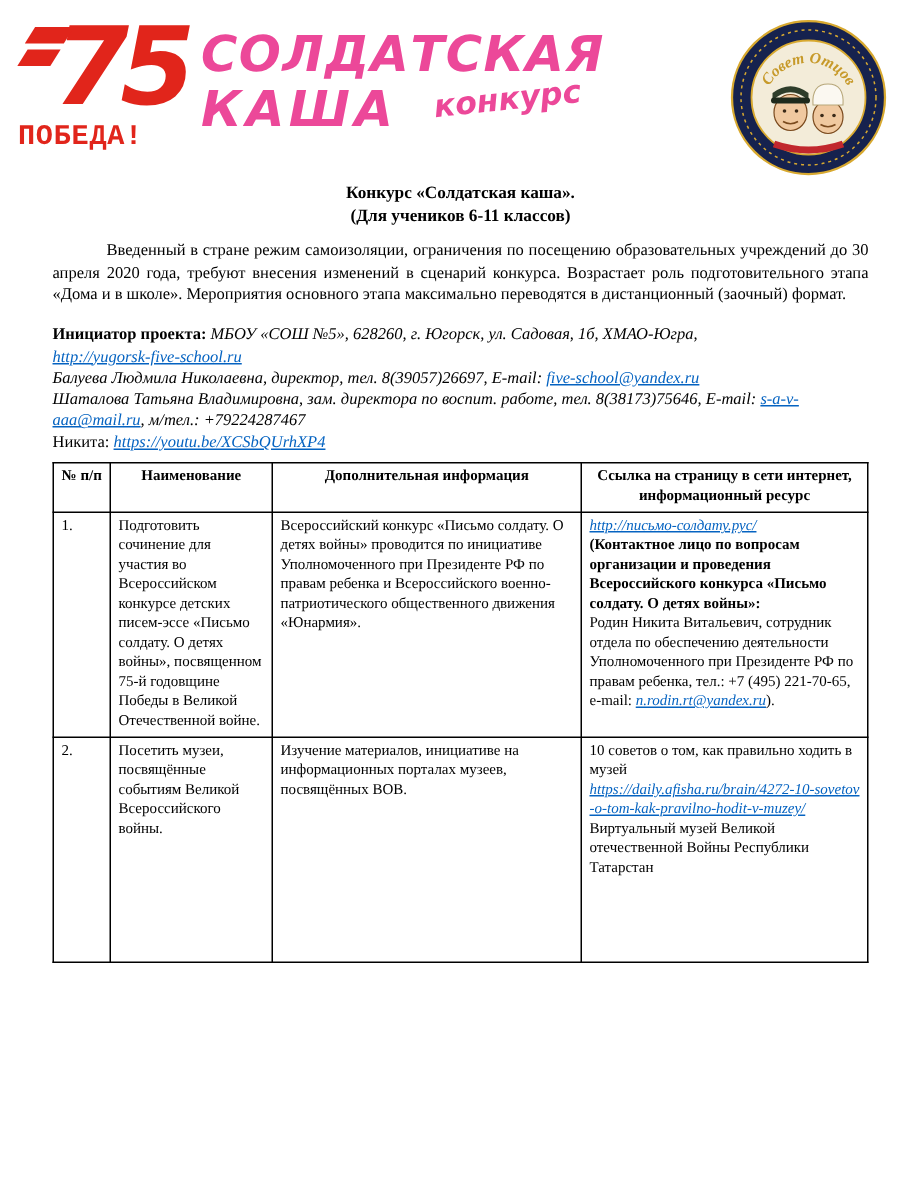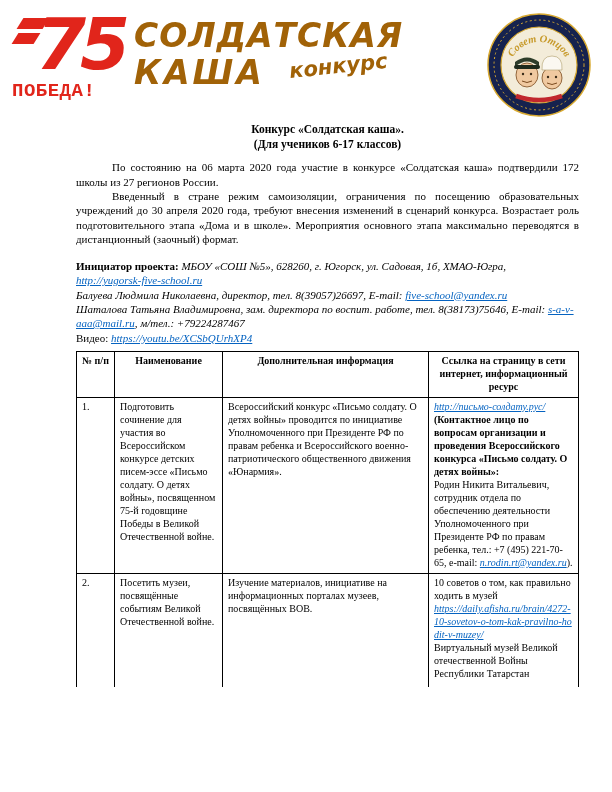--- a/index.html
+++ b/index.html
@@ -17,29 +17,29 @@
     font-size: 72px; line-height: 0.95; color: #e1251b; letter-spacing: -6px; margin-left: 22px;
   }
   .flag { position: absolute; background: #e1251b; transform: skewX(-32deg); }
   .flag1 { left: 6px; top: 8px;  width: 26px; height: 11px; }
   .flag2 { left: 1px; top: 23px; width: 22px; height: 11px; }
   .pobeda {
     font-family: Liberation Mono, monospace; font-weight: bold; font-size: 19px;
     color: #e1251b; letter-spacing: 0.5px; margin: 2px 0 0 -2px;
   }
   .logo-title {
-    flex: 1; padding: 8px 0 0 12px; color: #a16207;
+    flex: 1; padding: 8px 0 0 12px; color: #ec4899;
     font-family: "DejaVu Sans", sans-serif; font-style: italic; font-weight: bold;
   }
   .lt1 { font-size: 33px; letter-spacing: 1px; line-height: 1.1; }
   .lt2 { font-size: 33px; letter-spacing: 3px; line-height: 1.15; display: flex; align-items: flex-start; }
   .konkurs { font-size: 21px; letter-spacing: 0; margin: 0 0 4px 24px; transform: rotate(-6deg); }
   .emblem { flex: 0 0 auto; width: 108px; padding-top: 2px; }
   
-  .content { padding: 0 33px 0 35px; font-size: 11px; line-height: 1.3; margin-left: 41px; }
+  .content { padding: 0 33px 0 35px; font-size: 11px; line-height: 1.3; }
   .doc-title { text-align: center; font-weight: bold; font-size: 11.5px; line-height: 1.32; margin-top: 2px; }
   .intro { margin-top: 8px; }
   .intro p { margin: 0; text-align: justify; text-indent: 36px; }
   .initiator { margin-top: 13px; }
   .it { font-style: italic; }
   .b { font-weight: bold; }
   a { color: #0563c1; text-decoration: underline; font-style: italic; }
   .stage-heading { font-weight: bold; margin-top: 15px; line-height: 1.3; }
   
   table.stage { border-collapse: collapse; width: 100%; margin-top: 6px; table-layout: fixed; }
@@ -101,34 +101,33 @@
         </g>
         <path d="M 30,84 Q 53,92 76,84" stroke="#c1272d" stroke-width="4.5" fill="none"></path>
       </svg>
     </div>
   </div>
 
   <div class="content">
 
     <div class="doc-title">
       <div>Конкурс «Солдатская каша».</div>
-      <div>(Для учеников 6-17 классов)</div>
+      <div>(Для учеников 6-11 классов)</div>
     </div>
 
     <div class="intro">
-      <p>По состоянию на 06 марта 2020 года участие в конкурсе «Солдатская каша» подтвердили 172 школы из 27 регионов России.</p>
       <p>Введенный в стране режим самоизоляции, ограничения по посещению образовательных учреждений до 30 апреля 2020 года, требуют внесения изменений в сценарий конкурса. Возрастает роль подготовительного этапа «Дома и в школе». Мероприятия основного этапа максимально переводятся в дистанционный (заочный) формат.</p>
     </div>
 
     <div class="initiator">
       <span class="b">Инициатор проекта:</span><span class="it"> МБОУ «СОШ №5», 628260, г. Югорск, ул. Садовая, 1б, ХМАО-Югра,</span><br>
       <a href="#" class="it">http://yugorsk-five-school.ru</a><br>
       <span class="it">Балуева Людмила Николаевна, директор, тел. 8(39057)26697, E-mail: </span><a href="#" class="it">five-school@yandex.ru</a><br>
       <span class="it">Шаталова Татьяна Владимировна, зам. директора по воспит. работе, тел. 8(38173)75646, E-mail: </span><a href="#" class="it">s-a-v-aaa@mail.ru</a><span class="it">, м/тел.: +79224287467</span><br>
-      <span>Видео: </span><a href="#">https://youtu.be/XCSbQUrhXP4</a>
+      <span>Никита: </span><a href="#">https://youtu.be/XCSbQUrhXP4</a>
     </div>
 
 
     <table class="stage">
       <thead>
         <tr>
           <th class="w-num">№ п/п</th>
           <th class="w-name">Наименование</th>
           <th class="w-info">Дополнительная информация</th>
           <th class="w-res">Ссылка на страницу в сети интернет, информационный ресурс</th>
@@ -136,21 +135,21 @@
       </thead>
       <tbody>
           <tr>
             <td>1.</td>
             <td>Подготовить сочинение для участия во Всероссийском конкурсе детских писем-эссе «Письмо солдату. О детях войны», посвященном 75-й годовщине Победы в Великой Отечественной войне.</td>
             <td>Всероссийский конкурс «Письмо солдату. О детях войны» проводится по инициативе Уполномоченного при Президенте РФ по правам ребенка и Всероссийского военно-патриотического общественного движения «Юнармия».</td>
             <td><a href="#">http://письмо-солдату.рус/</a><br><span class="b">(Контактное лицо по вопросам организации и проведения Всероссийского конкурса «Письмо солдату. О детях войны»:</span><br><span>Родин Никита Витальевич, сотрудник отдела по обеспечению деятельности Уполномоченного при Президенте РФ по правам ребенка, тел.: +7 (495) 221-70-65, e-mail: </span><a href="#">n.rodin.rt@yandex.ru</a><span>).</span></td>
           </tr>
           <tr class="last">
             <td>2.</td>
-            <td>Посетить музеи, посвящённые событиям Великой Отечественной войне.</td>
+            <td>Посетить музеи, посвящённые событиям Великой Всероссийского войны.</td>
             <td>Изучение материалов, инициативе на информационных порталах музеев, посвящённых ВОВ.</td>
             <td><span>10 советов о том, как правильно ходить в музей</span><br><a href="#">https://daily.afisha.ru/brain/4272-10-sovetov-o-tom-kak-pravilno-hodit-v-muzey/</a><br><span>Виртуальный музей Великой отечественной Войны Республики Татарстан</span></td>
           </tr>
         </tbody>
     </table>
 
   </div>
 </div>
 
 </body></html>

